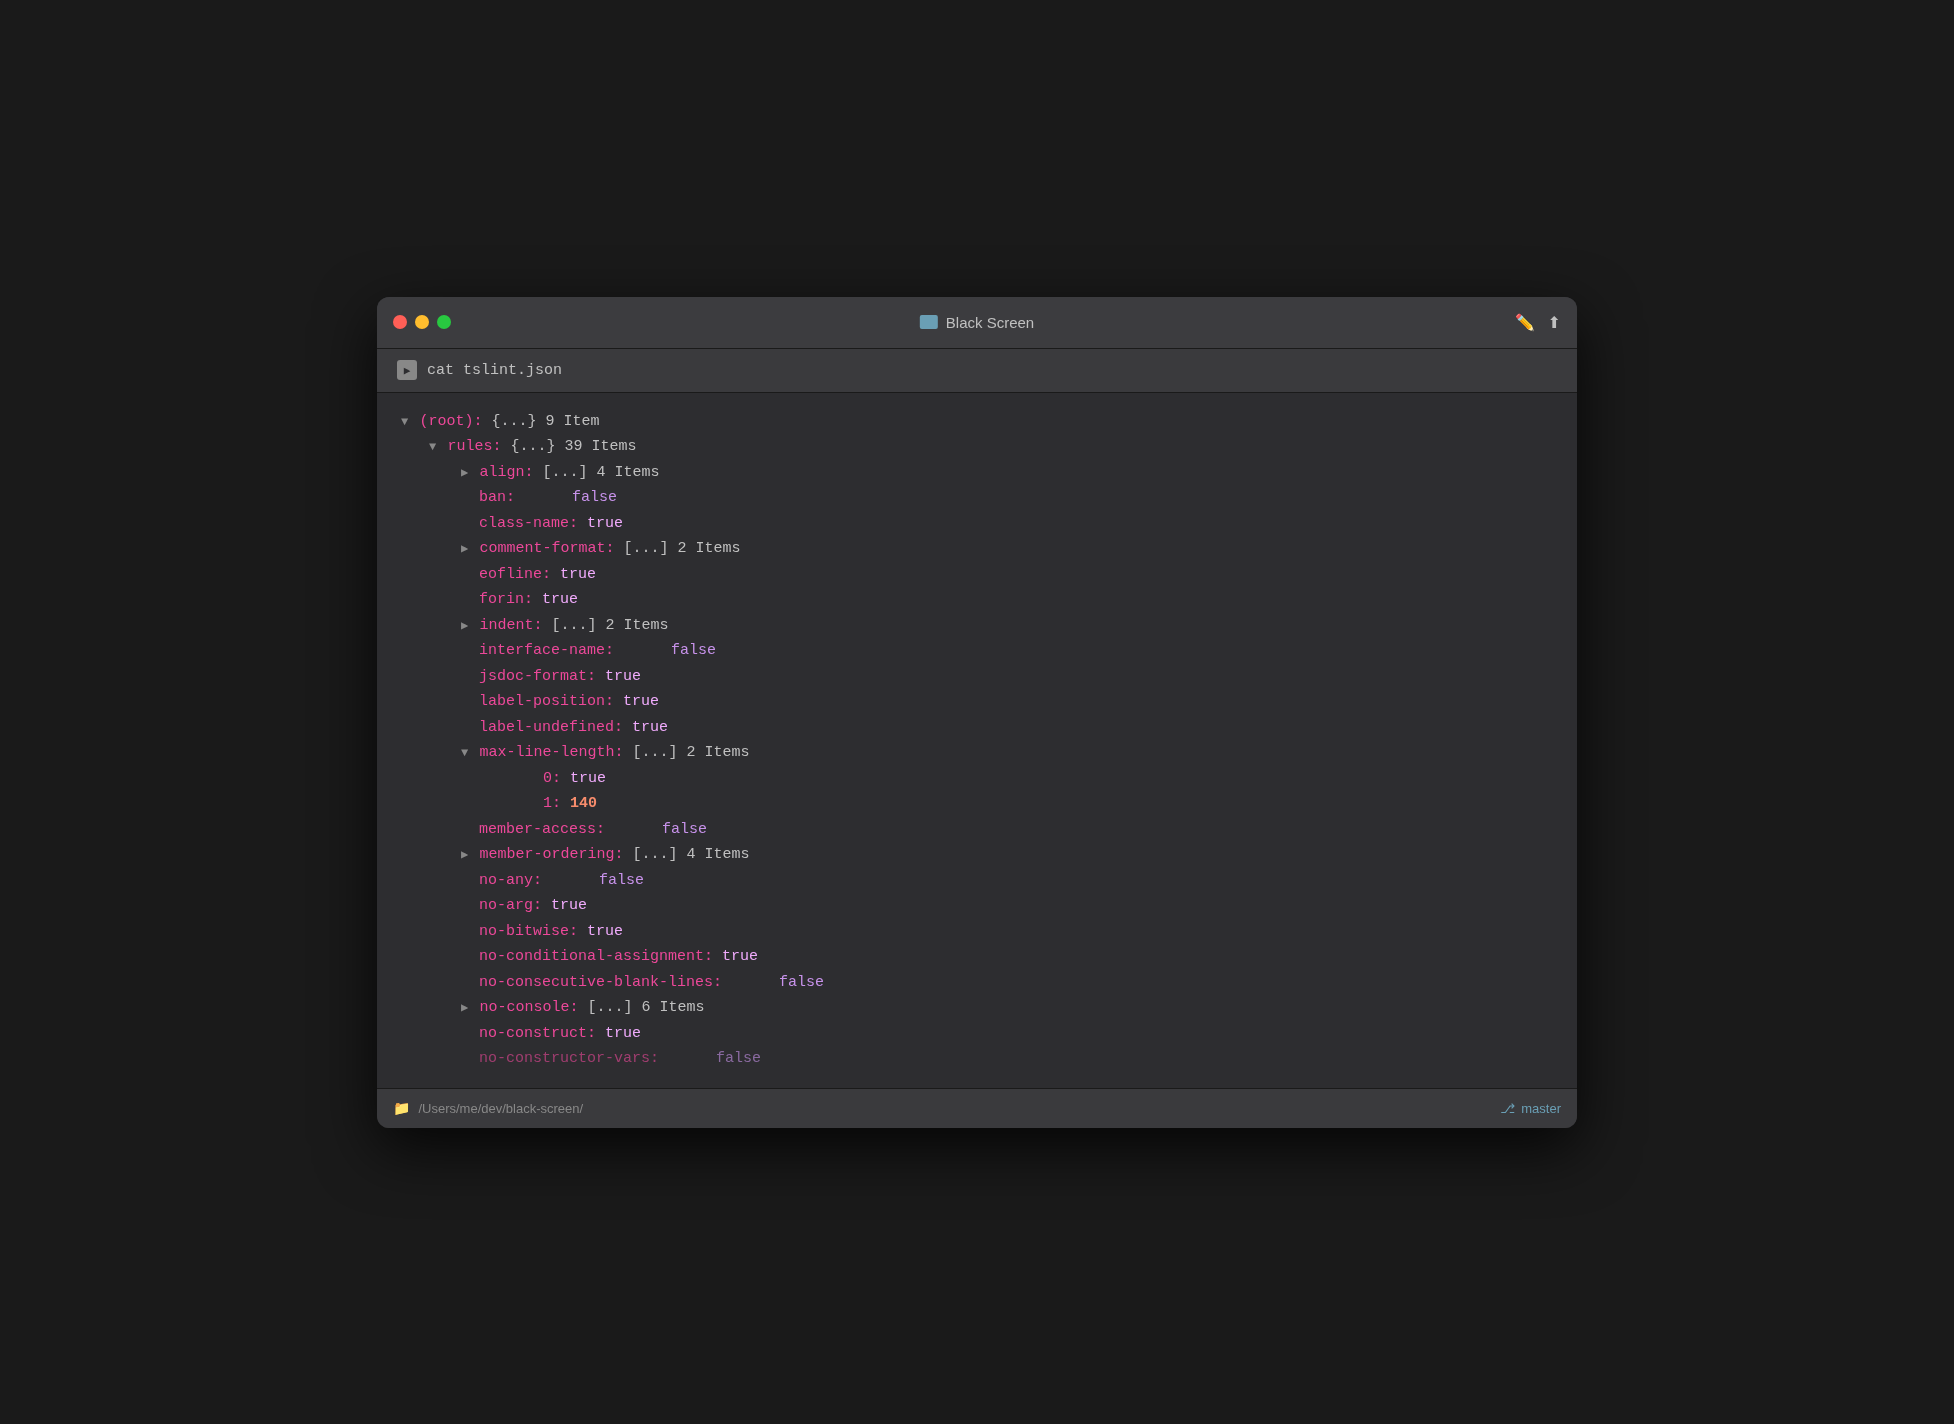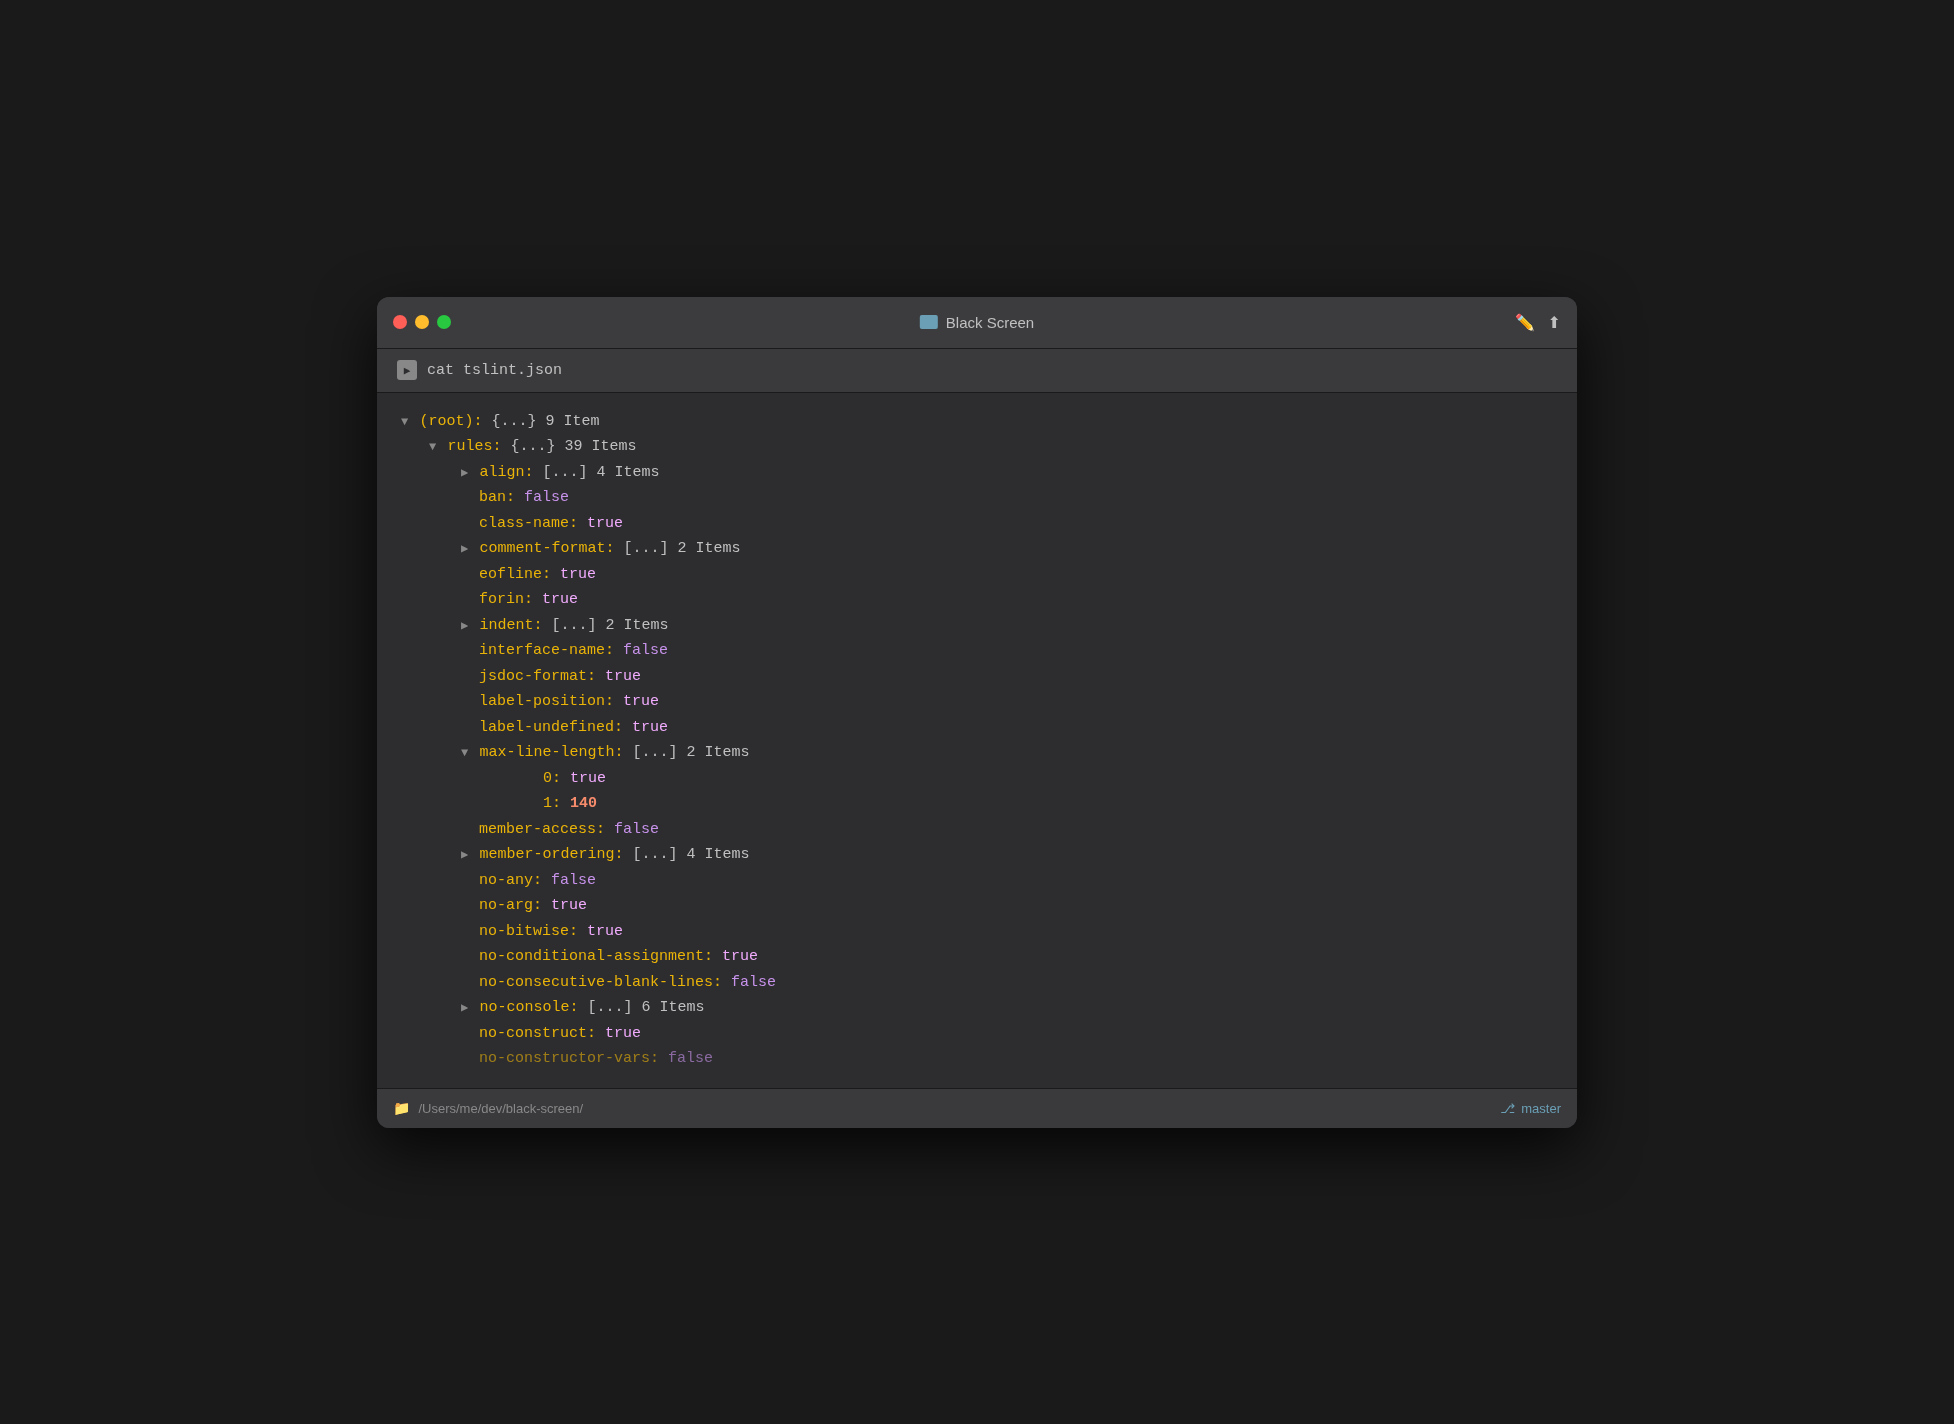--- a/index.html
+++ b/index.html
@@ -97,23 +97,23 @@
       font-size: 15px;
       line-height: 1.7;
       min-height: 680px;
       overflow-y: auto;
     }
     .line {
       display: flex;
       align-items: baseline;
       white-space: pre;
     }
-    .key { color: #eab308; }
+    .key { color: #ec4899; }
     .val-true { color: #f0abfc; }
-    .val-false { color: #c792ea; }
+    .val-false { color: #c792ea; margin-left: 48px; }
     .val-num { color: #f78c6c; font-weight: bold; }
     .plain { color: #c0c0c0; }
     .arrow-expand {
       color: #888;
       font-size: 12px;
       margin-right: 4px;
     }
     .arrow-collapsed {
       color: #888;
       font-size: 12px;

